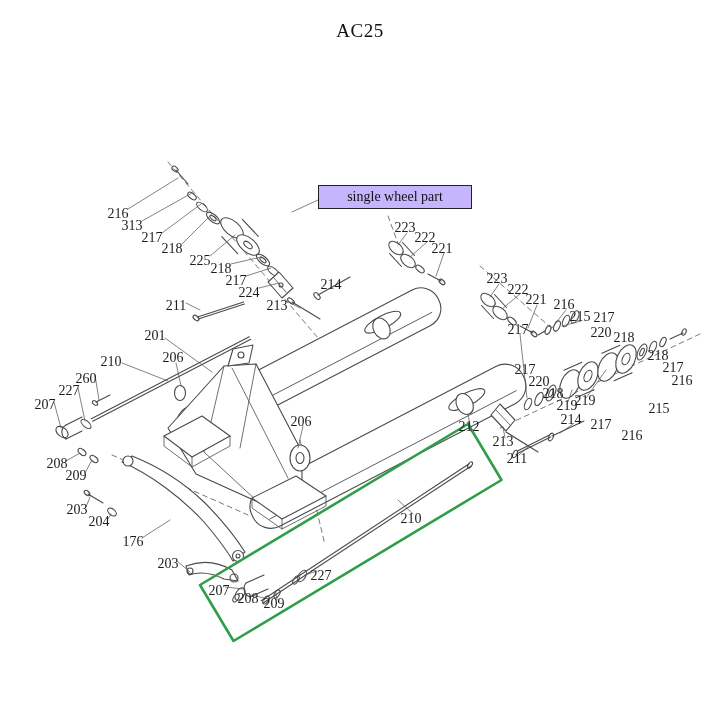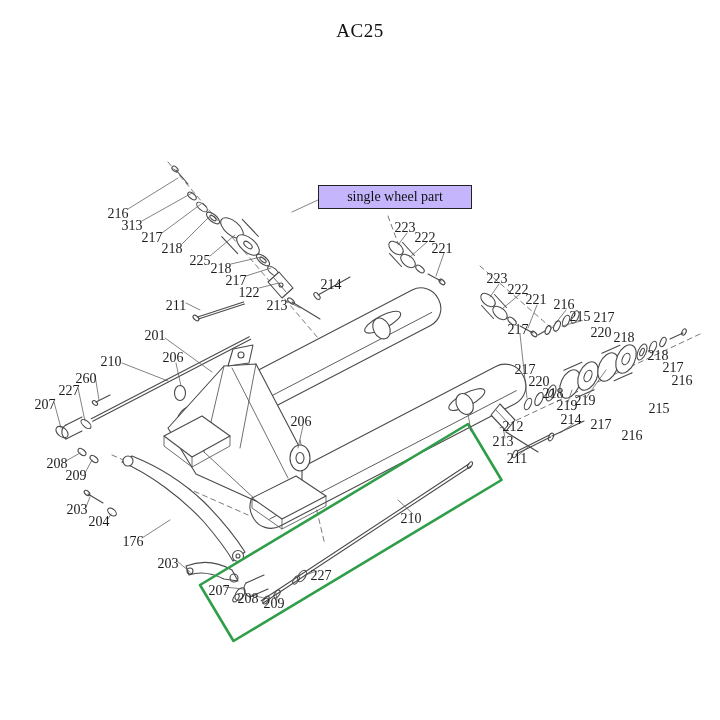--- a/index.html
+++ b/index.html
@@ -248,21 +248,21 @@
   </svg>
 
   <div>
       <span class="part-label" style="left: 118px; top: 214px;">216</span>
       <span class="part-label" style="left: 132px; top: 226px;">313</span>
       <span class="part-label" style="left: 152px; top: 238px;">217</span>
       <span class="part-label" style="left: 172px; top: 249px;">218</span>
       <span class="part-label" style="left: 200px; top: 261px;">225</span>
       <span class="part-label" style="left: 221px; top: 269px;">218</span>
       <span class="part-label" style="left: 236px; top: 281px;">217</span>
-      <span class="part-label" style="left: 249px; top: 293px;">122</span>
+      <span class="part-label" style="left: 249px; top: 293px;">224</span>
       <span class="part-label" style="left: 277px; top: 306px;">213</span>
       <span class="part-label" style="left: 331px; top: 285px;">214</span>
       <span class="part-label" style="left: 176px; top: 306px;">211</span>
       <span class="part-label" style="left: 155px; top: 336px;">201</span>
       <span class="part-label" style="left: 173px; top: 358px;">206</span>
       <span class="part-label" style="left: 111px; top: 362px;">210</span>
       <span class="part-label" style="left: 86px; top: 379px;">260</span>
       <span class="part-label" style="left: 69px; top: 391px;">227</span>
       <span class="part-label" style="left: 45px; top: 405px;">207</span>
       <span class="part-label" style="left: 57px; top: 464px;">208</span>
@@ -288,21 +288,21 @@
       <span class="part-label" style="left: 682px; top: 381px;">216</span>
       <span class="part-label" style="left: 525px; top: 370px;">217</span>
       <span class="part-label" style="left: 539px; top: 382px;">220</span>
       <span class="part-label" style="left: 553px; top: 394px;">218</span>
       <span class="part-label" style="left: 567px; top: 406px;">219</span>
       <span class="part-label" style="left: 585px; top: 401px;">219</span>
       <span class="part-label" style="left: 571px; top: 420px;">214</span>
       <span class="part-label" style="left: 601px; top: 425px;">217</span>
       <span class="part-label" style="left: 632px; top: 436px;">216</span>
       <span class="part-label" style="left: 659px; top: 409px;">215</span>
-      <span class="part-label" style="left: 469px; top: 427px; margin-left: 44px;">212</span>
+      <span class="part-label" style="left: 469px; top: 427px;">212</span>
       <span class="part-label" style="left: 503px; top: 442px;">213</span>
       <span class="part-label" style="left: 517px; top: 459px;">211</span>
       <span class="part-label" style="left: 301px; top: 422px;">206</span>
       <span class="part-label" style="left: 411px; top: 519px;">210</span>
       <span class="part-label" style="left: 321px; top: 576px;">227</span>
       <span class="part-label" style="left: 219px; top: 591px;">207</span>
       <span class="part-label" style="left: 248px; top: 599px;">208</span>
       <span class="part-label" style="left: 274px; top: 604px;">209</span>
     </div>
 

